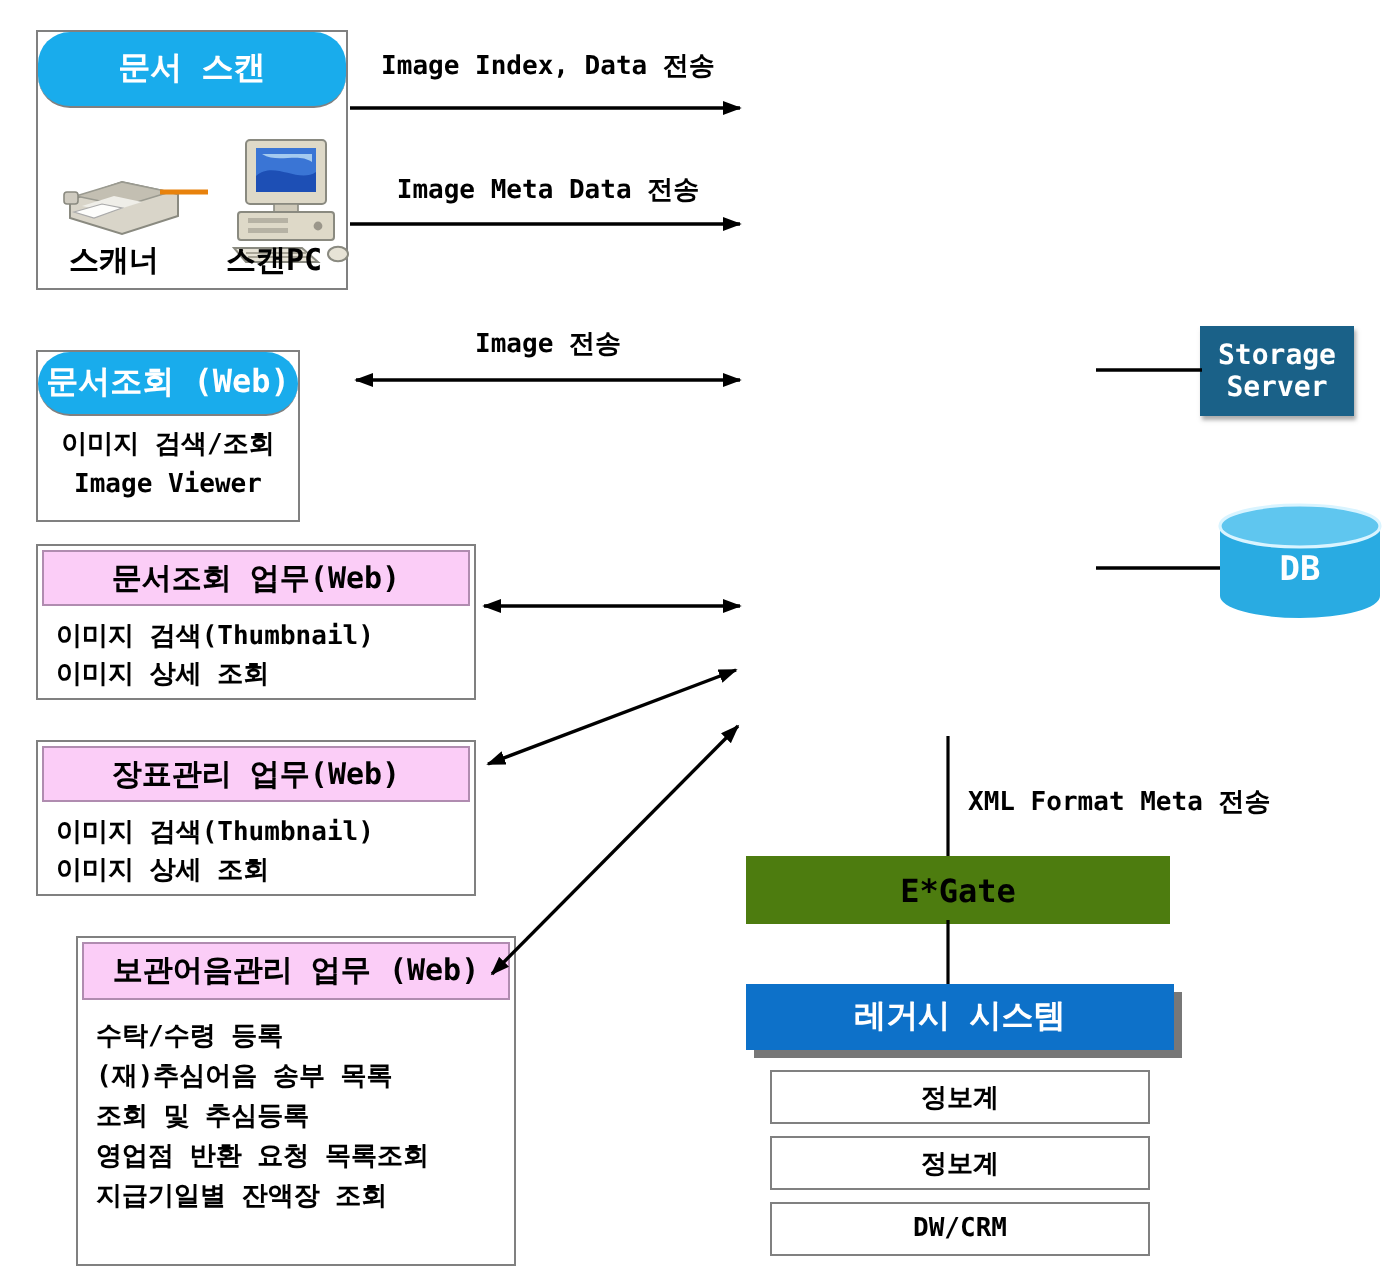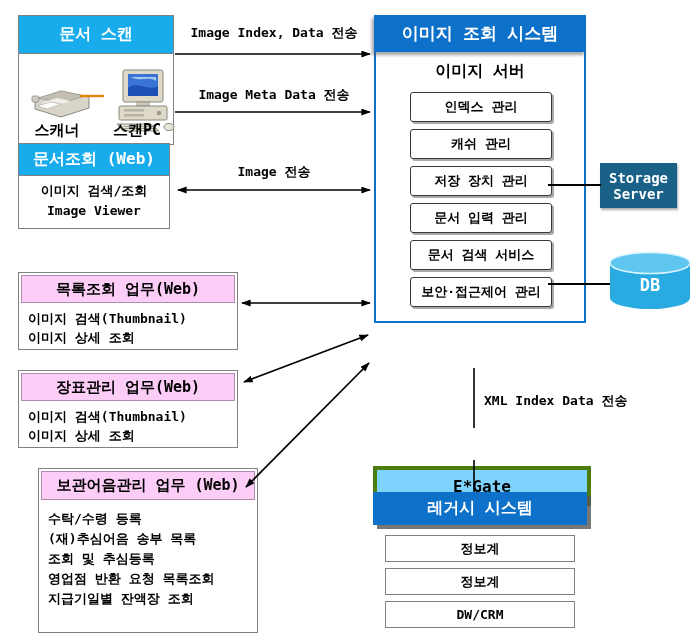--- a/index.html
+++ b/index.html
@@ -3,21 +3,21 @@
 <meta charset="utf-8">
 <style>
   html,body{margin:0;padding:0;background:#fff;}
   #canvas{
     position:relative;width:698px;height:644px;background:#fff;overflow:hidden;
     font-family:"DejaVu Sans Mono","Liberation Sans",sans-serif;color:#000;
   }
   .abs{position:absolute;box-sizing:border-box;}
   .box{position:absolute;box-sizing:border-box;background:#fff;border:1px solid #808080;}
   .hdr{font-weight:bold;text-align:center;display:flex;align-items:center;justify-content:center;}
-  .cyan-hdr{background:#19ACEC;color:#fff;border-bottom:1px solid #808080;font-size:16px;}
+  .cyan-hdr{background:#19ACEC;color:#fff;border-bottom:1px solid #808080;font-size:16px;border-radius:16px;}
   .pink-hdr{position:absolute;left:2px;right:2px;top:2px;background:#FBCDF7;border:1px solid #b08cb0;
             color:#000;font-size:15px;font-weight:bold;display:flex;align-items:center;justify-content:center;}
   .body-lines{position:absolute;left:9px;right:4px;font-size:13px;font-weight:bold;line-height:20px;}
   .centered-lines{text-align:center;left:2px;right:2px;}
   
   #image-system{position:absolute;left:374px;top:15px;width:212px;height:308px;
     border:2px solid #0D71C9;background:#fff;box-sizing:border-box;}
   #image-system-header{position:absolute;left:-2px;top:-2px;width:212px;height:37px;background:#0D71C9;
     color:#fff;font-weight:bold;font-size:17px;display:flex;align-items:center;justify-content:center;
     box-shadow:-2px 3px 3px rgba(90,90,90,.55);}
@@ -25,22 +25,22 @@
   .module{position:absolute;left:34px;width:140px;height:28px;background:#fff;border:1px solid #3a3a3a;
     border-radius:3px;box-shadow:2px 2px 0 #a9a9a9;font-weight:bold;font-size:13px;
     display:flex;align-items:center;justify-content:center;white-space:nowrap;}
   
   #storage-server{position:absolute;left:600px;top:163px;width:77px;height:45px;background:#1A6188;
     color:#fff;font-weight:bold;font-size:14px;line-height:16px;text-align:center;
     display:flex;align-items:center;justify-content:center;box-shadow:1px 2px 2px rgba(90,90,90,.5);}
   #db-wrap{position:absolute;left:608px;top:251px;width:84px;height:60px;}
   #db-label{position:absolute;left:0;right:0;top:24px;text-align:center;color:#fff;font-weight:bold;font-size:17px;}
   
-  #egate{position:absolute;left:373px;top:428px;width:210px;height:32px;background:#7dd3fc;
-    border:4px solid #4d7c0f;font-weight:bold;font-size:16px;display:flex;align-items:center;justify-content:center;margin-top:38px;}
+  #egate{position:absolute;left:373px;top:428px;width:210px;height:32px;background:#4d7c0f;
+    border:1px solid #4d7c0f;font-weight:bold;font-size:16px;display:flex;align-items:center;justify-content:center;}
   #legacy-header{position:absolute;left:373px;top:492px;width:214px;height:33px;background:#0D71C9;color:#fff;
     font-weight:bold;font-size:16px;display:flex;align-items:center;justify-content:center;
     box-shadow:4px 4px 0 rgba(85,85,85,.8);}
   .legacy-sys{position:absolute;left:385px;width:188px;height:25px;background:#fff;border:1px solid #808080;
     font-weight:bold;font-size:13px;display:flex;align-items:center;justify-content:center;}
   
   .flow-label{position:absolute;font-weight:bold;font-size:13px;white-space:nowrap;}
   .flow-label.center{width:198px;text-align:center;}
   
   .icon-label{position:absolute;font-weight:bold;font-size:15px;text-align:center;}
@@ -74,57 +74,47 @@
       <circle cx="48" cy="45" r="2.2" fill="#9a968a"></circle>
       <polygon points="6,56 40,56 48,63 12,63" fill="#E7E3D6" stroke="#8a8a80" stroke-width="1"></polygon>
       <line x1="12" y1="58.5" x2="42" y2="58.5" stroke="#a8a496" stroke-width="1"></line>
       <line x1="13" y1="60.5" x2="44" y2="60.5" stroke="#a8a496" stroke-width="1"></line>
       <ellipse cx="58" cy="59" rx="5" ry="3.6" fill="#E7E3D6" stroke="#8a8a80" stroke-width="1"></ellipse>
     </svg>
     <div class="icon-label" style="left:6px;top:105px;width:64px;">스캐너</div>
     <div class="icon-label" style="left:84px;top:105px;width:68px;">스캔PC</div>
   </div>
 
-  <div class="box" style="left:18px;top:143px;width:152px;height:86px;">
+  <div class="box" style="left:18px;top:175px;width:132px;height:86px;">
     <div class="hdr cyan-hdr" style="height:31px;">문서조회 (Web)</div>
     <div class="body-lines centered-lines" style="top:37px;">이미지 검색/조회</div>
     <div class="body-lines centered-lines" style="top:57px;">Image Viewer</div>
   </div>
 
   <div class="box" style="left:18px;top:272px;width:220px;height:78px;">
-    <div class="pink-hdr" style="height:26px;">목록조회 업무(Web)</div>
+    <div class="pink-hdr" style="height:26px;">문서조회 업무(Web)</div>
     <div class="body-lines" style="top:36px;">이미지 검색(Thumbnail)</div>
     <div class="body-lines" style="top:55px;">이미지 상세 조회</div>
   </div>
 
   <div class="box" style="left:18px;top:370px;width:220px;height:78px;">
     <div class="pink-hdr" style="height:26px;">장표관리 업무(Web)</div>
     <div class="body-lines" style="top:36px;">이미지 검색(Thumbnail)</div>
     <div class="body-lines" style="top:55px;">이미지 상세 조회</div>
   </div>
 
   <div class="box" style="left:18px;top:468px;width:220px;height:165px;margin-left:20px;">
     <div class="pink-hdr" style="height:27px;">보관어음관리 업무 (Web)</div>
     <div class="body-lines" style="top:40px;">수탁/수령 등록</div>
     <div class="body-lines" style="top:60px;">(재)추심어음 송부 목록</div>
     <div class="body-lines" style="top:80px;">조회 및  추심등록</div>
     <div class="body-lines" style="top:100px;">영업점 반환 요청 목록조회</div>
     <div class="body-lines" style="top:120px;">지급기일별 잔액장 조회</div>
   </div>
 
-  <div id="image-system">
-    <div id="image-system-header">이미지 조회 시스템</div>
-    <div id="image-server-title">이미지 서버</div>
-    <div class="module" style="top:75px;">인덱스 관리</div>
-    <div class="module" style="top:112px;">캐쉬 관리</div>
-    <div class="module" style="top:149px;">저장 장치 관리</div>
-    <div class="module" style="top:186px;">문서 입력 관리</div>
-    <div class="module" style="top:223px;">문서 검색 서비스</div>
-    <div class="module" style="top:260px;">보안·접근제어 관리</div>
-  </div>
 
   <div id="storage-server">Storage Server</div>
 
   <div id="db-wrap">
     <svg width="84" height="60" viewBox="0 0 84 60">
       <path d="M2 12 L2 47 A40 11 0 0 0 82 47 L82 12 A40 11 0 0 1 2 12 Z" fill="#29ABE2"></path>
       <ellipse cx="42" cy="12" rx="40" ry="10.5" fill="#5FC6EF" stroke="#D9F4FF" stroke-width="1.6"></ellipse>
     </svg>
     <div id="db-label">DB</div>
   </div>
@@ -132,21 +122,21 @@
   <div id="egate">E*Gate</div>
 
   <div id="legacy-header">레거시 시스템</div>
   <div class="legacy-sys" style="top:535px;">정보계</div>
   <div class="legacy-sys" style="top:568px;">정보계</div>
   <div class="legacy-sys" style="top:601px;">DW/CRM</div>
 
   <div class="flow-label center" style="left:175px;top:86px;">Image Meta Data 전송</div>
   <div class="flow-label center" style="left:175px;top:24px;">Image Index, Data 전송</div>
   <div class="flow-label center" style="left:175px;top:163px;">Image 전송</div>
-  <div class="flow-label" style="left:484px;top:392px;">XML Index Data 전송</div>
+  <div class="flow-label" style="left:484px;top:392px;">XML Format Meta 전송</div>
 
   <svg id="lines-overlay">
     <defs>
       <marker id="ah" markerWidth="10" markerHeight="8" refX="8.6" refY="3.5" orient="auto-start-reverse" markerUnits="userSpaceOnUse">
         <polygon points="0 0, 9.5 3.5, 0 7" fill="#000"></polygon>
       </marker>
     </defs>
     <line x1="175" y1="54" x2="370" y2="54" stroke="#000" stroke-width="1.7" marker-end="url(#ah)"></line>
     <line x1="175" y1="112" x2="370" y2="112" stroke="#000" stroke-width="1.7" marker-end="url(#ah)"></line>
     <line x1="178" y1="190" x2="370" y2="190" stroke="#000" stroke-width="1.7" marker-start="url(#ah)" marker-end="url(#ah)"></line>

